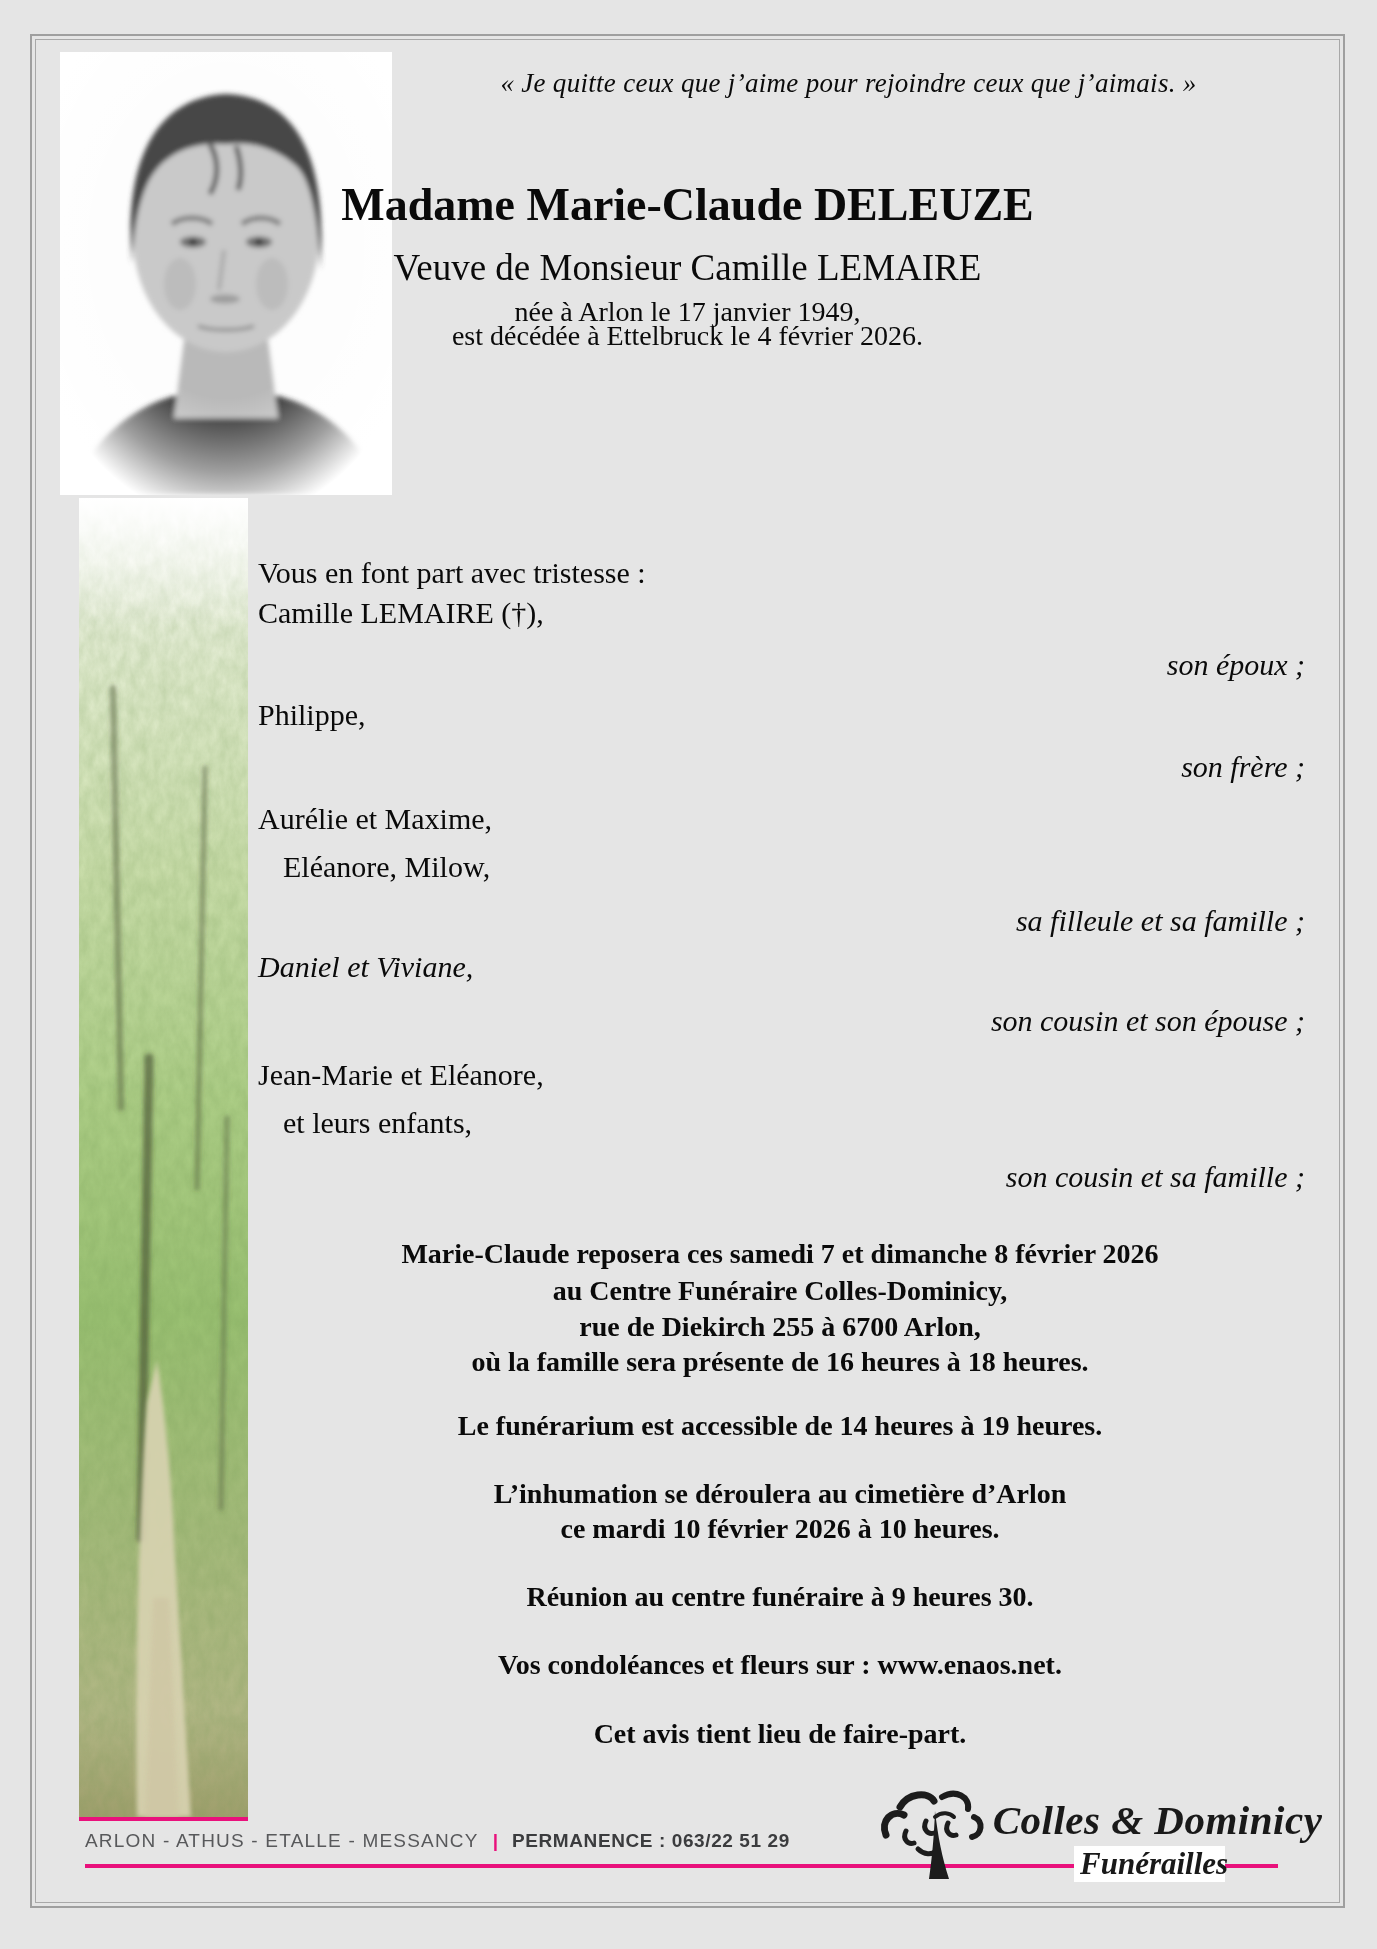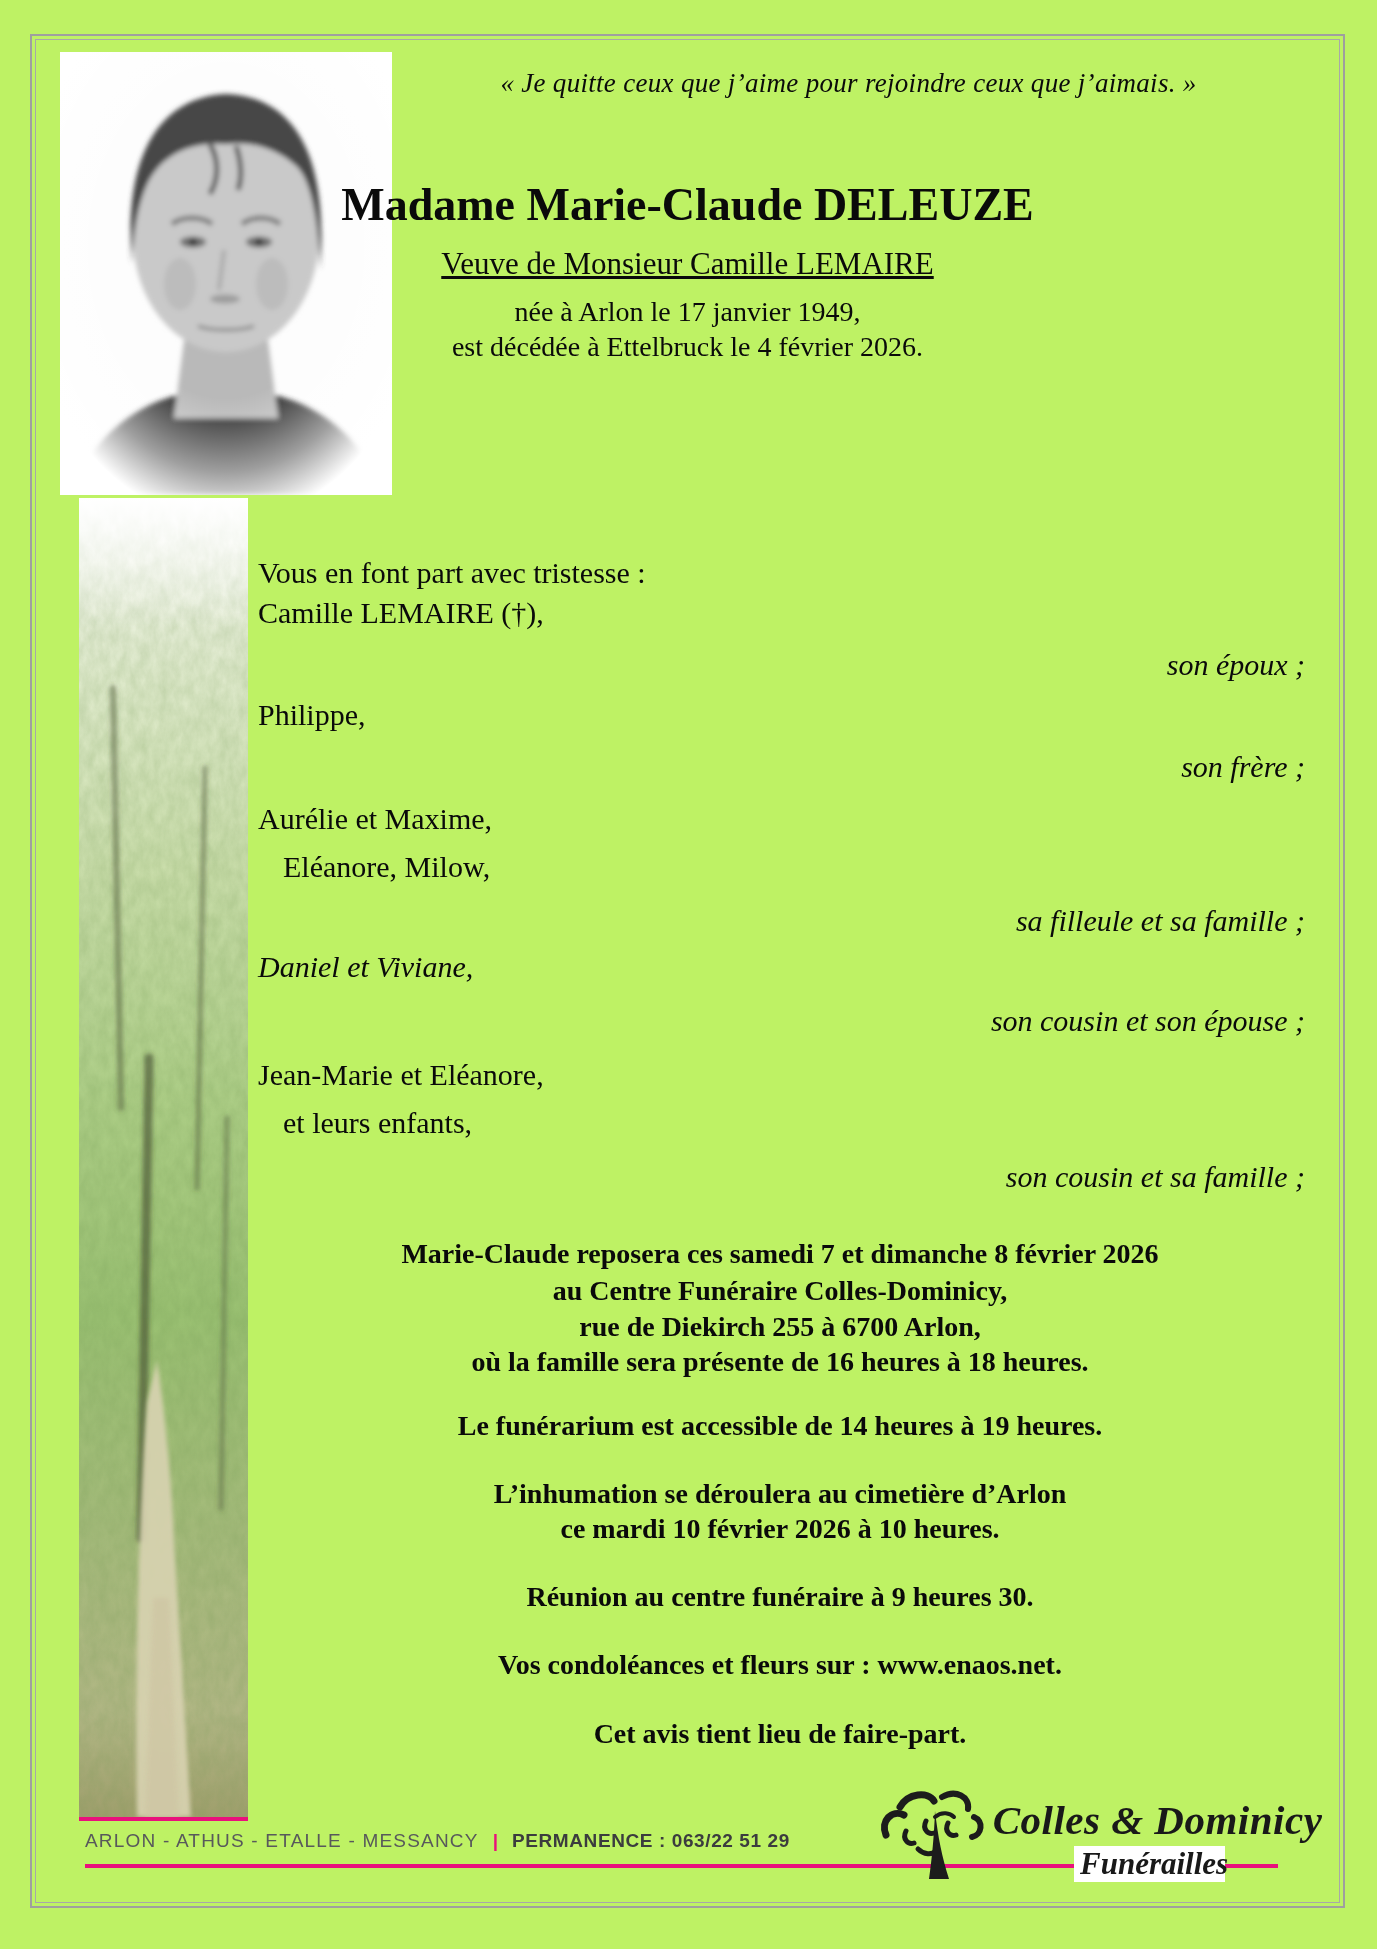--- a/index.html
+++ b/index.html
@@ -1,31 +1,31 @@
 <!DOCTYPE html>
 <html><head>
 <meta charset="utf-8">
 <style>
   html,body{margin:0;padding:0;background:#ffffff;}
-  .page{position:relative;width:1377px;height:1949px;background:#bef264;overflow:hidden;
+  .page{position:relative;width:1377px;height:1949px;background:#e5e5e5;overflow:hidden;
         font-family:"Liberation Serif","DejaVu Serif",serif;color:#0a0a0a;}
   
   .frame-outer{position:absolute;left:30px;top:34px;width:1311px;height:1870px;
                border:2px solid #9f9f9f;}
   .frame-inner{position:absolute;left:3px;top:3px;right:3px;bottom:3px;border:1px solid #a8a8a8;}
   
   .portrait{position:absolute;left:60px;top:52px;width:332px;height:443px;}
   .strip{position:absolute;left:79px;top:498px;width:169px;height:1319px;}
   .strip-underline{position:absolute;left:79px;top:1817px;width:169px;height:4px;}
   
   .quote{position:absolute;left:380px;right:60px;top:68px;text-align:center;
          font-style:italic;font-size:27px;letter-spacing:.3px;}
   .header{position:absolute;left:30px;right:32px;text-align:center;}
   .title{top:178px;font-size:46px;font-weight:bold;}
-  .subtitle{top:246px;font-size:31px;text-decoration:underline;}
+  .subtitle{top:246px;font-size:37px;}
   .hline{position:absolute;left:30px;right:32px;text-align:center;font-size:28px;}
   .fam{position:absolute;font-size:30px;white-space:nowrap;}
   .fam-name{left:258px;}
   .fam-name-indent{left:283px;}
   .fam-rel{right:72px;text-align:right;font-style:italic;}
   .arr{position:absolute;left:250px;right:67px;text-align:center;
        font-size:28px;font-weight:bold;white-space:nowrap;}
   
   .footer-left{position:absolute;left:85px;top:1830px;font-family:"Liberation Sans","DejaVu Sans",sans-serif;
                font-size:19px;white-space:nowrap;}
@@ -125,21 +125,21 @@
       <rect width="169" height="130" fill="url(#fadeTop)"></rect>
     </svg>
   </div>
   <div class="strip-underline" style="background:#e9117c;"></div>
 
   <div class="quote">« Je quitte ceux que j’aime pour rejoindre ceux que j’aimais. »</div>
 
   <div class="header title" style="position:absolute;">Madame Marie-Claude DELEUZE</div>
   <div class="header subtitle" style="position:absolute;">Veuve de Monsieur Camille LEMAIRE</div>
   <div class="hline" style="top:296px;">née à Arlon le 17 janvier 1949,</div>
-  <div class="hline" style="top:331px;">est décédée à Ettelbruck le 4 février 2026.</div>
+  <div class="hline" style="top:320px;">est décédée à Ettelbruck le 4 février 2026.</div>
 
   <div class="fam fam-name" style="top:556px;">Vous en font part avec tristesse :</div>
   <div class="fam fam-name" style="top:596px;">Camille LEMAIRE (†),</div>
   <div class="fam fam-rel" style="top:648px;">son époux ;</div>
   <div class="fam fam-name" style="top:698px;">Philippe,</div>
   <div class="fam fam-rel" style="top:750px;">son frère ;</div>
   <div class="fam fam-name" style="top:802px;">Aurélie et Maxime,</div>
   <div class="fam fam-name-indent" style="top:850px;">Eléanore, Milow,</div>
   <div class="fam fam-rel" style="top:904px;">sa filleule et sa famille ;</div>
   <div class="fam fam-name" style="top:950px;font-style:italic;">Daniel et Viviane,</div>

